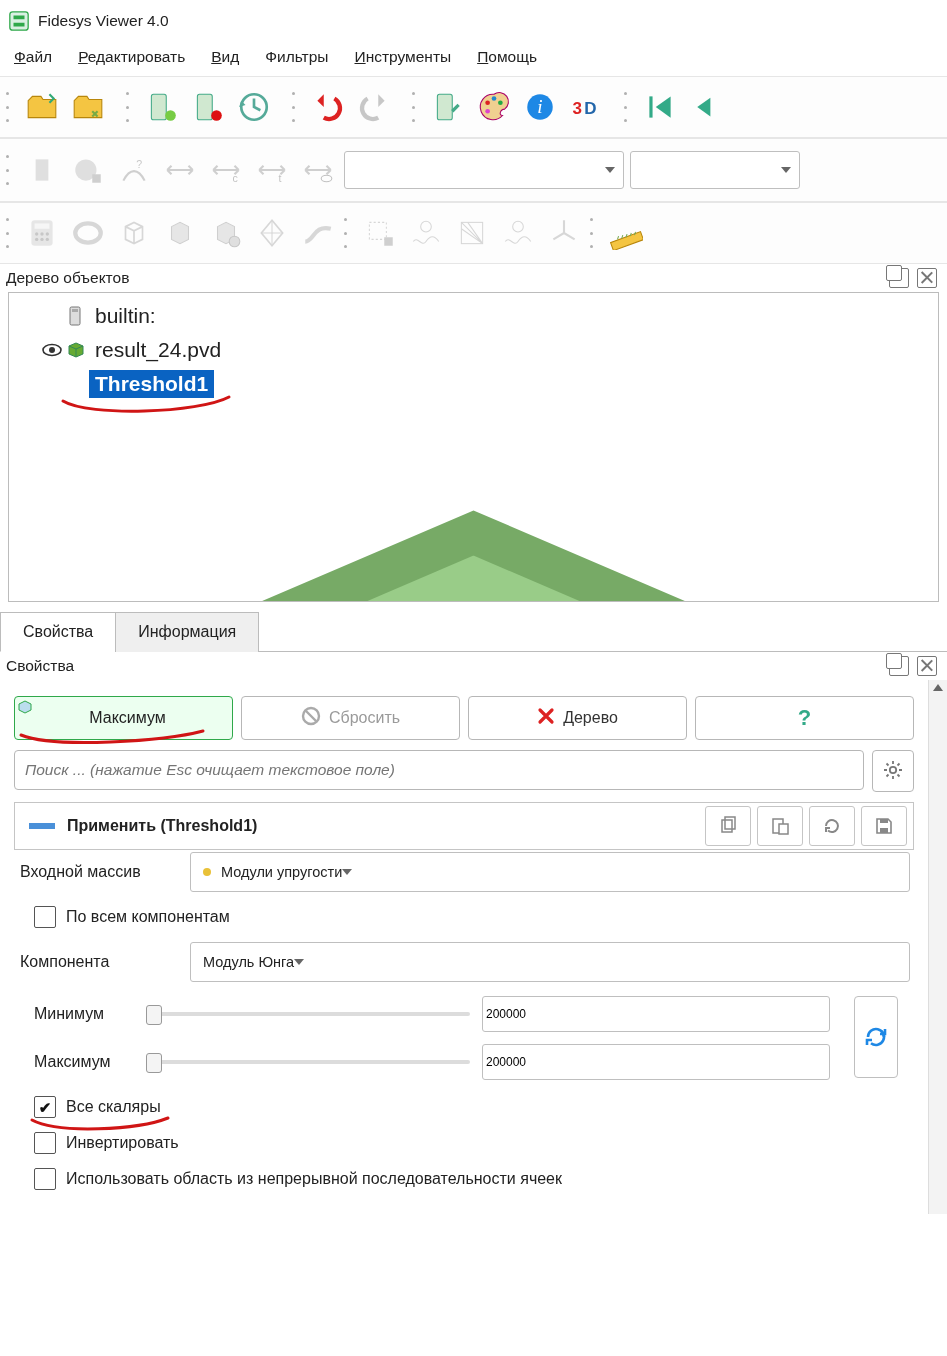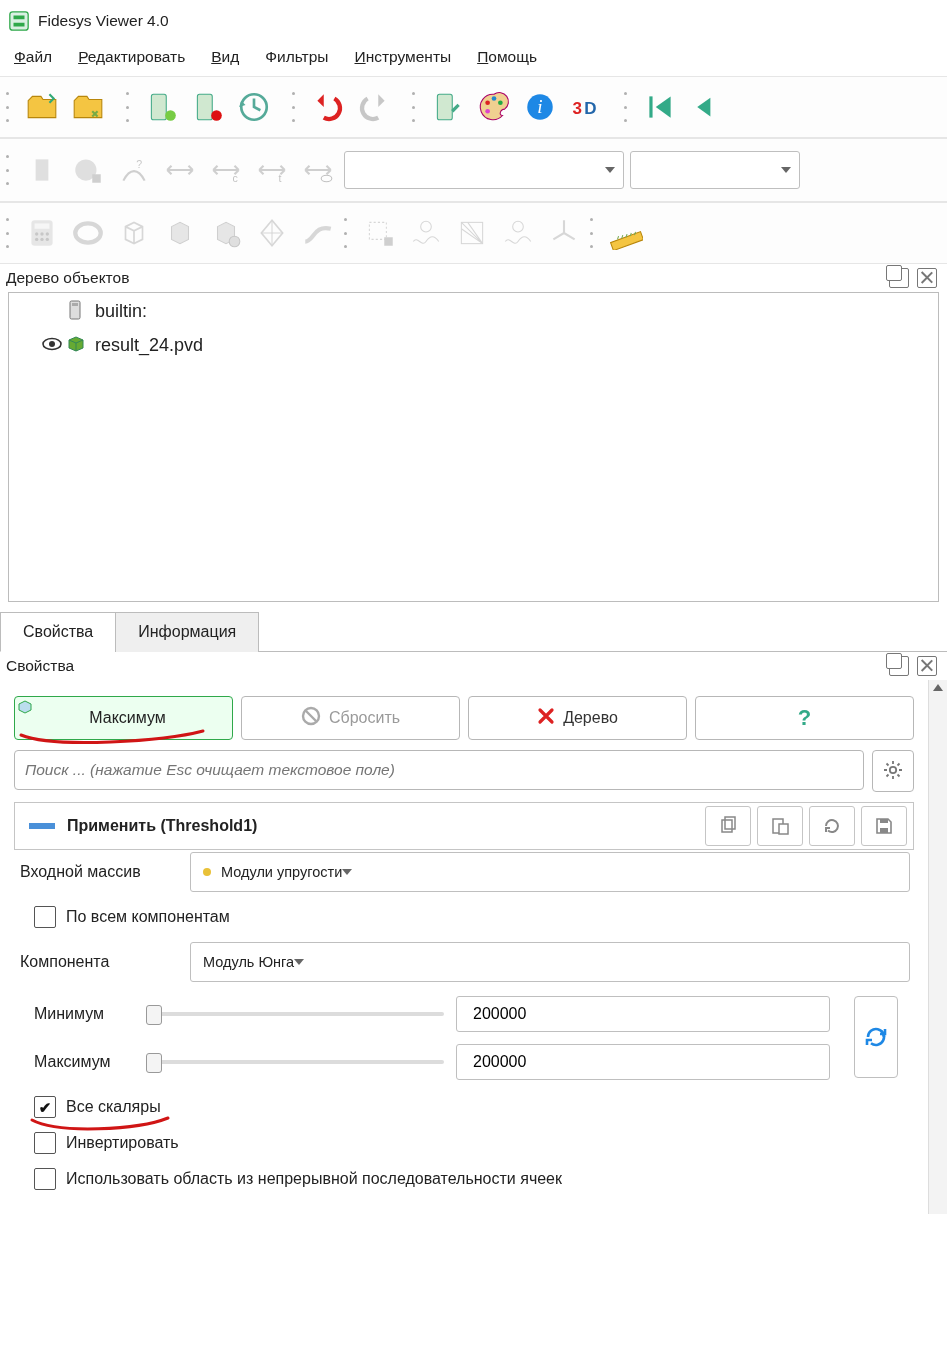--- a/index.html
+++ b/index.html
@@ -21,21 +21,21 @@
 .dd{flex:0 0 auto;height:36px;border:1px solid #bfbfbf;border-radius:3px;background:#fff;display:flex;align-items:center;justify-content:flex-end;padding-right:8px}
 .dd .caret{width:0;height:0;border-left:5px solid transparent;border-right:5px solid transparent;border-top:6px solid #666}
 .panel-hdr{display:flex;align-items:center;justify-content:space-between;padding:4px 10px 4px 6px;font-size:15.5px}
 .panel-hdr .icons{display:flex;gap:8px}
 .sq-icon{width:18px;height:18px;border:1.5px solid #777;border-radius:2px;position:relative;cursor:pointer}
 .sq-icon.max::before{content:"";position:absolute;left:-4px;top:-4px;width:14px;height:14px;border:1.5px solid #777;border-radius:2px;background:#fff}
 .sq-icon.close::before,.sq-icon.close::after{content:"";position:absolute;left:8px;top:1px;width:1.6px;height:15px;background:#777}
 .sq-icon.close::before{transform:rotate(45deg)}
 .sq-icon.close::after{transform:rotate(-45deg)}
 .tree-box{margin:0 8px 0 8px;border:1px solid #bcbcbc;height:296px;padding:6px 8px;overflow:hidden}
-.tree-row{display:flex;align-items:flex-start;gap:2px;height:34px;font-size:18px}
+.tree-row{display:flex;align-items:center;gap:2px;height:34px;font-size:21px}
 .tree-indent{width:46px;display:flex;align-items:center;justify-content:flex-end;gap:4px}
 .eye{width:22px;height:22px}
 .cube-ico{width:22px;height:22px}
 .node-label{padding:2px 6px}
 .node-label.sel{background:#0a63c2;color:#fff;font-weight:600}
 .red-annot{position:relative}
 .red-annot svg{position:absolute;left:0;top:0;pointer-events:none}
 .tabs{display:flex;margin-top:10px;border-bottom:1px solid #bcbcbc}
 .tab{padding:10px 22px;border:1px solid #bcbcbc;border-bottom:none;background:#efefef;font-size:16px;margin-right:-1px;margin-bottom:-1px;cursor:default}
 .tab.active{background:#fff;border-bottom:1px solid #fff}
@@ -61,21 +61,21 @@
 .select .caret{width:0;height:0;border-left:5px solid transparent;border-right:5px solid transparent;border-top:6px solid #666}
 .dot{width:8px;height:8px;border-radius:50%;background:#e9c138;margin-right:10px}
 .chk-row{display:flex;align-items:center;gap:10px;margin:0 14px 14px 14px;font-size:16px}
 .chk{width:20px;height:20px;border:1.6px solid #555;border-radius:2px;display:flex;align-items:center;justify-content:center;background:#fff}
 .chk.checked::after{content:"✔";font-size:15px;line-height:1;color:#111;font-weight:700}
 .slider-row{display:flex;align-items:center;gap:12px;margin:0 14px 12px 14px}
 .slider-lbl{width:100px;font-size:16px}
 .slider{flex:1;height:22px;position:relative}
 .slider .track{position:absolute;left:0;right:0;top:9px;height:4px;background:#dcdcdc;border-radius:2px}
 .slider .thumb{position:absolute;left:0;top:2px;width:14px;height:18px;background:#f4f4f4;border:1px solid #999;border-radius:3px}
-.num-inp{width:340px;height:34px;border:1px solid #bfbfbf;border-radius:3px;padding:0 16px;font-size:16px}
+.num-inp{width:340px;height:34px;border:1px solid #bfbfbf;border-radius:3px;padding:0 3px;font-size:12px}
 .refresh-btn{width:42px;height:80px;border:1px solid #bfbfbf;border-radius:4px;display:flex;align-items:center;justify-content:center;cursor:pointer;background:#fff}
 .sliders-wrap{display:flex;gap:10px;align-items:stretch;margin:0 12px 4px 0}
 .sliders-col{flex:1}
 .vscroll{width:18px;background:#f3f3f3;border-left:1px solid #ddd;display:flex;flex-direction:column;align-items:center}
 .vscroll .arrow{width:0;height:0;border-left:5px solid transparent;border-right:5px solid transparent}
 .vscroll .arrow.up{border-bottom:7px solid #666;margin:4px 0}
 .disabled{opacity:.45;filter:grayscale(80%)}
 </style>
 </head>
 <body>
@@ -385,20 +385,40 @@
         <span class="eye"><svg viewBox="0 0 22 22">
             <ellipse cx="11" cy="11" rx="9" ry="5.5" fill="none" stroke="#333" stroke-width="1.6"></ellipse>
             <circle cx="11" cy="11" r="3" fill="#333"></circle>
           </svg></span>
       </span>
     <span class="cube-ico"><svg viewBox="0 0 22 22">
           <path d="M4 7l7-3 7 3v8l-7 3-7-3z" fill="#6a3" stroke="#385"></path>
           <path d="M4 7l7 3 7-3M11 10v8" stroke="#385" fill="none"></path>
         </svg></span>
     <span class="node-label">result_24.pvd</span>
+  </div>
+  <div class="tree-row red-annot" style="position:relative">
+    <span class="tree-indent">
+        <span class="eye">
+          <svg viewBox="0 0 22 22">
+            <path d="M2 9c4 7 14 7 18 0" fill="none" stroke="#777" stroke-width="1.6"></path>
+            <path d="M5 13l-2 3M11 15v3M17 13l2 3" stroke="#777" stroke-width="1.4"></path>
+          </svg>
+        </span>
+      </span>
+    <span class="cube-ico">
+        <svg viewBox="0 0 22 22">
+          <path d="M4 7l7-3 7 3v8l-7 3-7-3z" fill="#9c8" stroke="#7a6"></path>
+          <path d="M4 7l7 3 7-3M11 10v8" stroke="#7a6" fill="none"></path>
+        </svg>
+      </span>
+    <span class="node-label sel">Threshold1</span>
+    <svg width="210" height="46" style="left:42px;top:16px">
+        <path d="M4 18 C 30 34, 140 30, 170 14" stroke="#d01515" stroke-width="3" fill="none" stroke-linecap="round"></path>
+      </svg>
   </div>
 </div>
 
 <div class="tabs">
   <div class="tab active">Свойства</div>
   <div class="tab">Информация</div>
 </div>
 
 <div class="panel-hdr">
   <span>Свойства</span>

